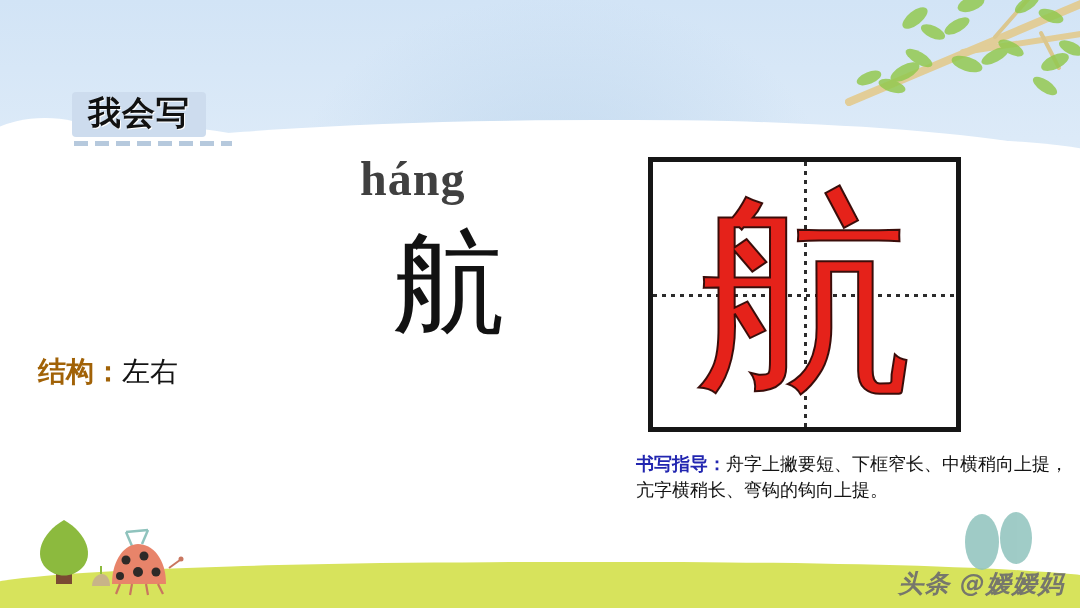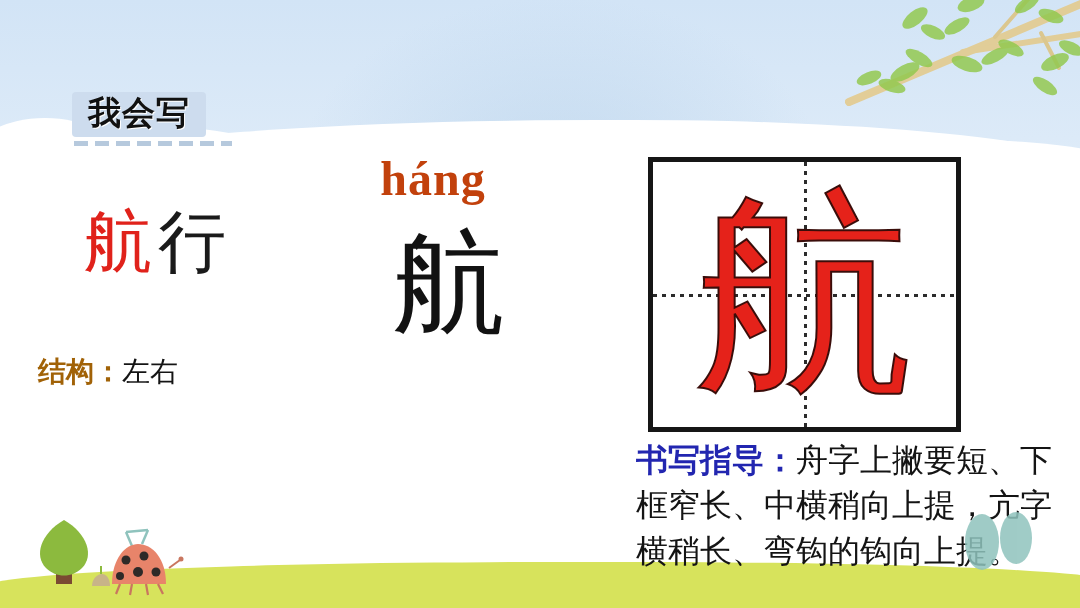--- a/index.html
+++ b/index.html
@@ -117,24 +117,24 @@
     line-height: 1;
     letter-spacing: 6px;
     white-space: nowrap;
   }
   .word .red  { color: #e0221b; }
   .word .dark { color: #1a1a1a; }
 
   
   .pinyin {
     position: absolute;
-    left: 328px; top: 155px;
+    left: 360px; top: 155px;
     width: 210px;
-    text-align: center;
-    color: #c2410c;
+    text-align: left;
+    color: #404040;
     font-size: 48px;
     font-weight: bold;
     line-height: 1;
     letter-spacing: 1px;
   }
   .bigchar {
     position: absolute;
     left: 344px; top: 228px;
     width: 210px;
     text-align: center;
@@ -198,23 +198,23 @@
     font-size: 218px;
     line-height: 1;
     color: #e5221a;
     -webkit-text-stroke: 2px #3a0d0a;
     font-family: "DejaVu Serif", serif;
   }
 
   
   .guide {
     position: absolute;
-    left: 636px; top: 438px;
+    left: 636px; top: 452px;
     width: 438px;
-    font-size: 32px;
+    font-size: 18px;
     line-height: 1.42;
     color: #141414;
   }
   .guide .lbl {
     color: #2226b0;
     font-weight: bold;
   }
 
   
   .watermark {
@@ -272,23 +272,20 @@
     </g>
   </svg>
 
   <div class="heading-wrap">
     <span class="heading-chip">
       <span class="heading-text">我会写</span>
     </span>
   </div>
   <div class="heading-dashes"></div>
 
-  <div class="word">
-    <span class="red">航</span><span class="dark">行</span>
-  </div>
 
   <div class="pinyin">háng</div>
   <div class="bigchar">航</div>
 
   <div class="info">
     <div class="row">
       <span class="lbl">结构：</span><span class="val">左右</span>
     </div>
   </div>
 
@@ -332,14 +329,15 @@
     </g>
   </svg>
 
   <svg class="deco-br" viewBox="0 0 90 70">
     <g fill="#8fc3bd" opacity="0.85">
       <ellipse cx="26" cy="36" rx="17" ry="28"></ellipse>
       <ellipse cx="60" cy="32" rx="16" ry="26"></ellipse>
     </g>
   </svg>
 
+  <div class="watermark">头条 @嫒嫒妈</div>
 
 </div>
 
 </body></html>

